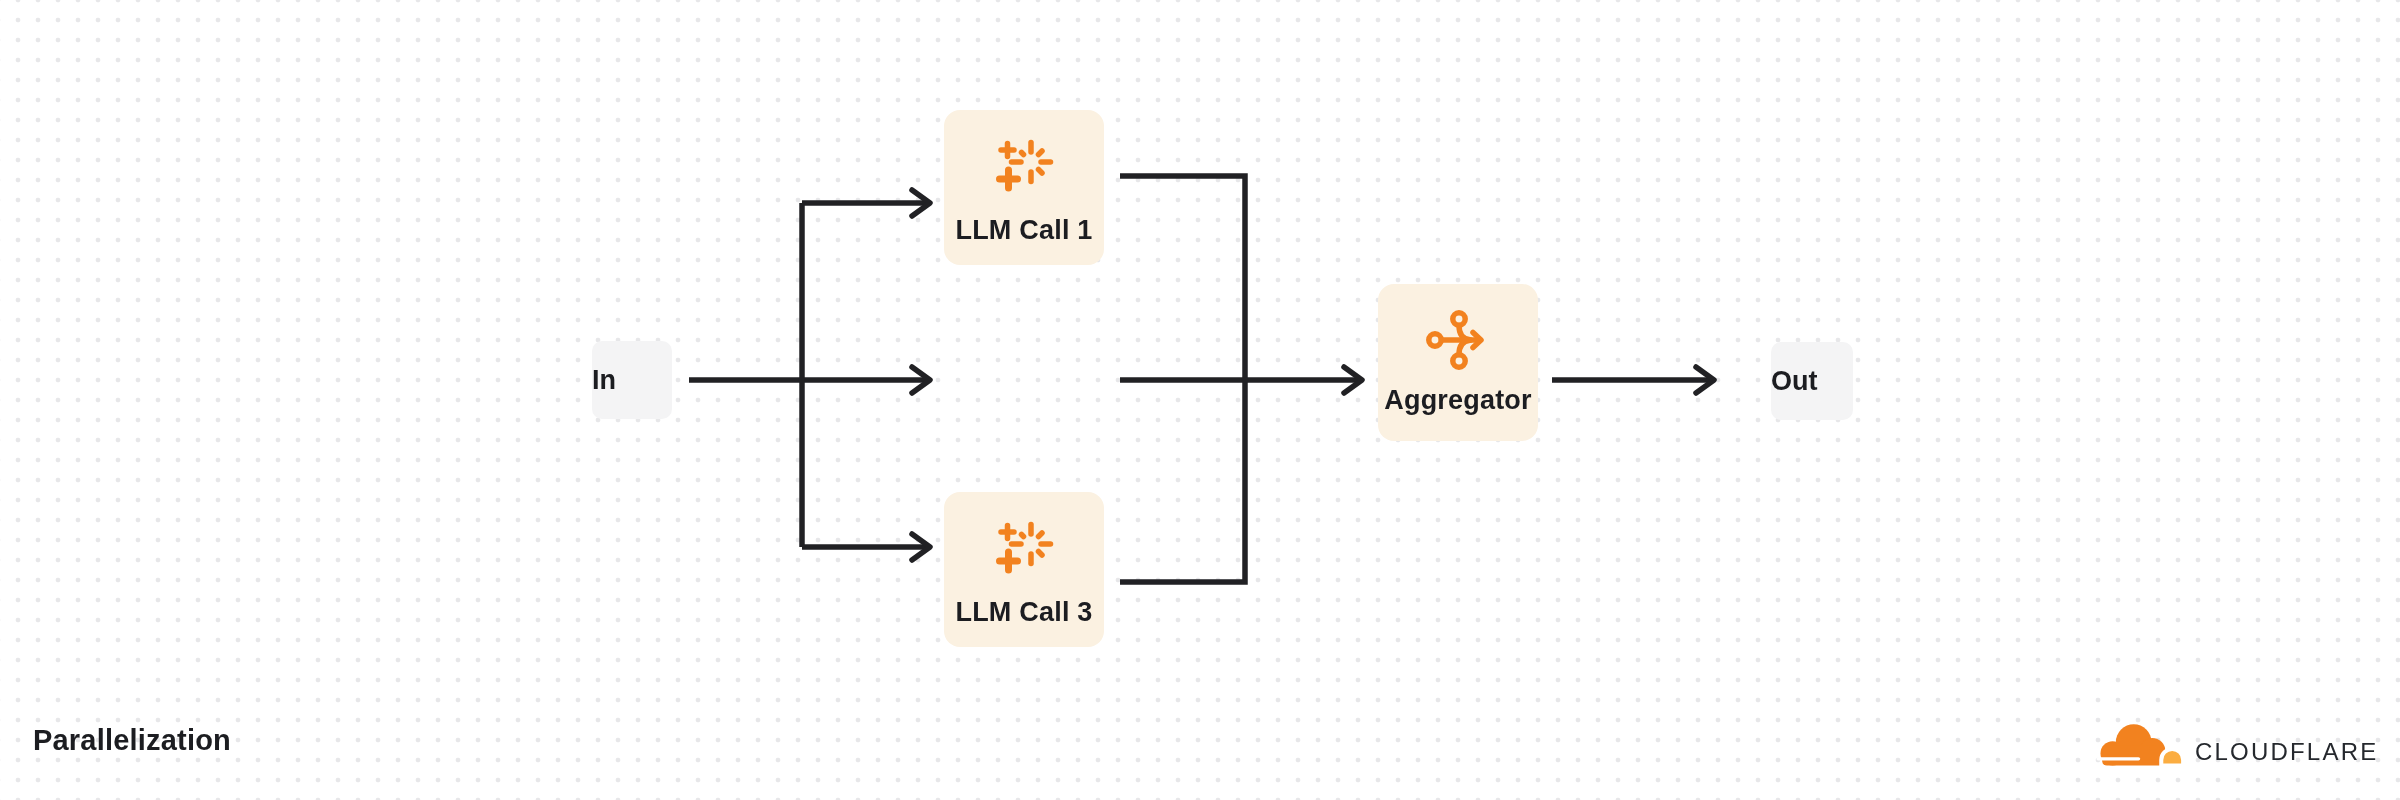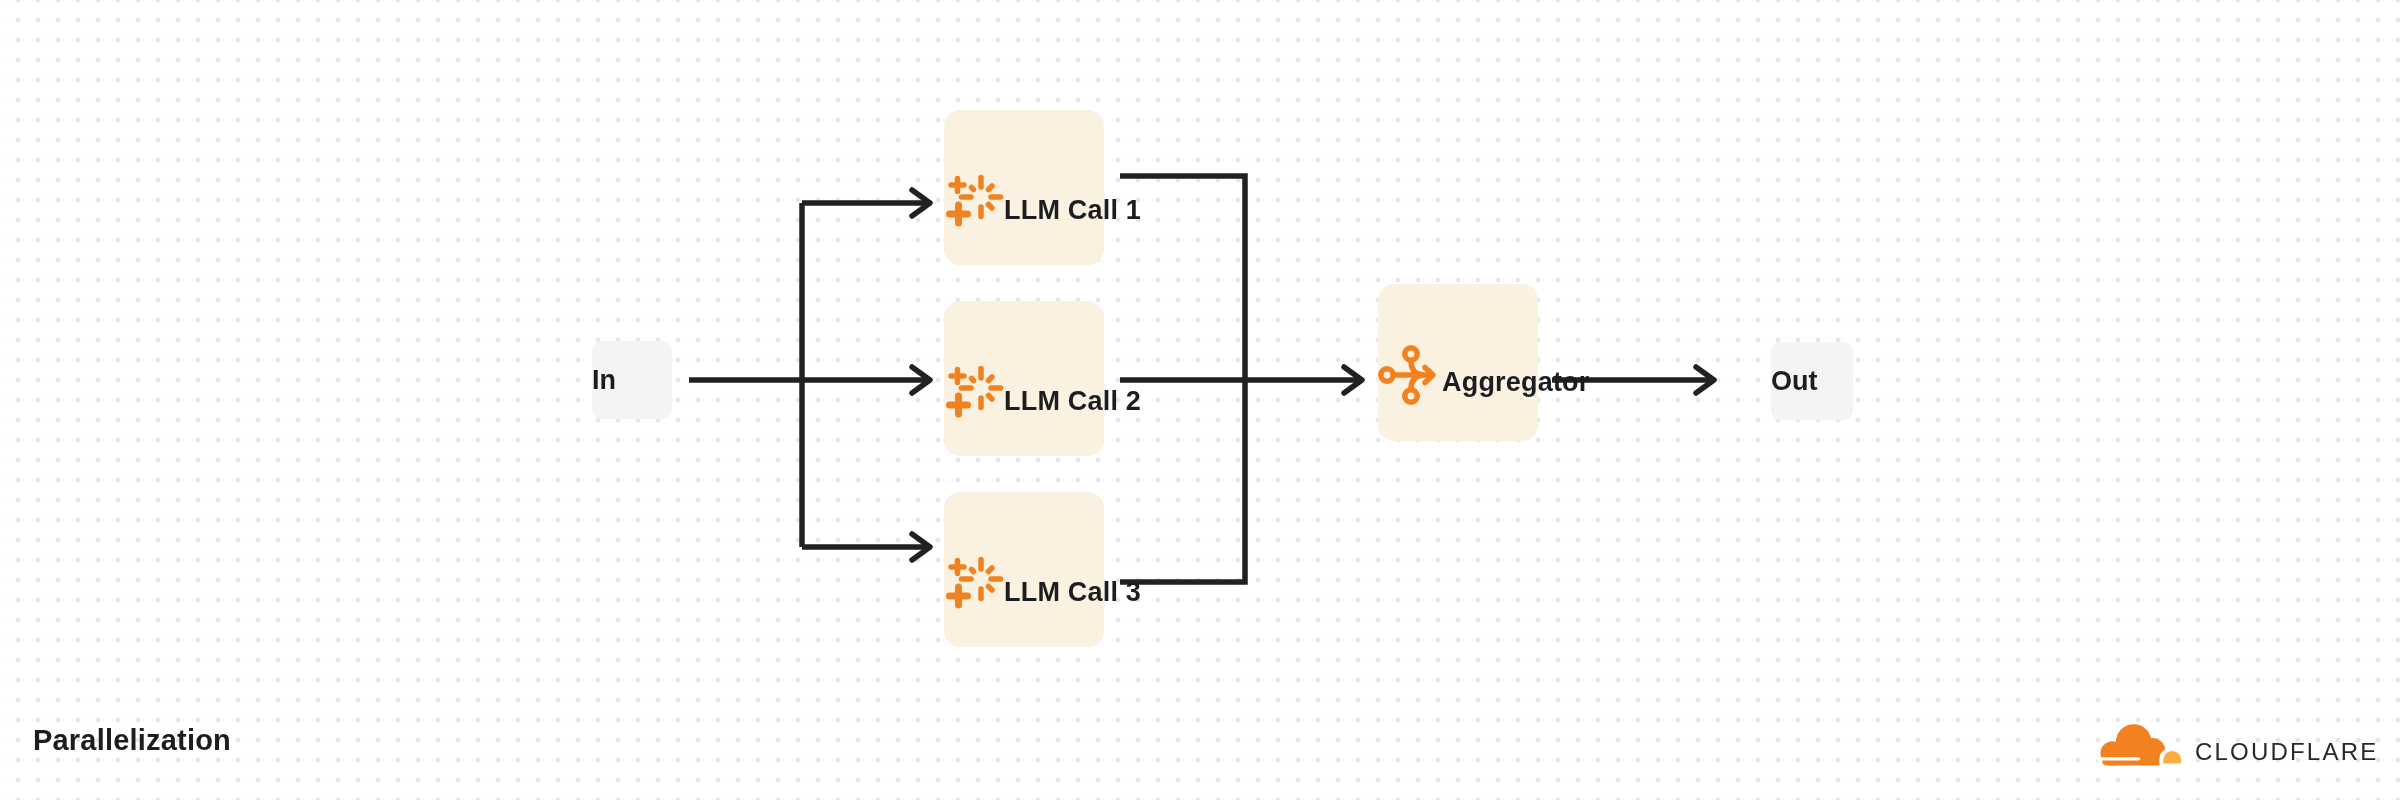--- a/index.html
+++ b/index.html
@@ -22,21 +22,21 @@
     background-image:radial-gradient(circle,var(--dot) 2px,transparent 2.7px);
     background-size:20px 20px;
     background-position:8px 10px;
   }
 
   .connectors{position:absolute;left:0;top:0;width:2400px;height:800px}
   .conn{fill:none;stroke:var(--connector);stroke-width:5.5}
   .conn-head{fill:none;stroke:var(--connector);stroke-width:5.5;stroke-linecap:round;stroke-linejoin:round}
 
   .node{
-    position:absolute;display:flex;flex-direction:row;align-items:center;
+    position:absolute;display:flex;flex-direction:column;align-items:center;
     background:var(--node-bg);border-radius:16px;padding-top:25px;
   }
   .node-label{
     font-size:27px;font-weight:700;color:var(--text);
     margin-top:20px;white-space:nowrap;letter-spacing:.2px;
   }
   .node-icon{color:var(--accent);line-height:0}
 
   .io-node{
     position:absolute;display:flex;align-items:center;justify-content:flex-start;
@@ -98,38 +98,20 @@
           <path d="M44.5 19.5 L48 16"></path>
             <path d="M44.5 34.5 L48 38"></path>
           <path d="M27.5 17.5 L29.5 19.5"></path>
         </g>
         <path d="M14.5 35 V53 M5.5 44 H23.5" stroke-width="7"></path>
       </svg>
     </span>
     <span class="node-label">LLM Call 1</span>
   </div>
 
-  <div class="node" style="left:944px;top:301px;width:160px;height:155px">
-    <span class="node-icon">
-      <svg width="60" height="60" viewBox="0 0 60 60" fill="none" stroke="currentColor" stroke-linecap="round">
-        <g stroke-width="5.5">
-          <path d="M13.5 8.5 V21.5 M7 15 H20"></path>
-          <path d="M37 7.5 V17"></path>
-            <path d="M37 37 V46.5"></path>
-          <path d="M17.5 27 H27"></path>
-            <path d="M47 27 H56.5"></path>
-          <path d="M44.5 19.5 L48 16"></path>
-            <path d="M44.5 34.5 L48 38"></path>
-          <path d="M27.5 17.5 L29.5 19.5"></path>
-        </g>
-        <path d="M14.5 35 V53 M5.5 44 H23.5" stroke-width="7"></path>
-      </svg>
-    </span>
-    <span class="node-label">LLM Call 2</span>
-  </div>
 
   <div class="node" style="left:944px;top:492px;width:160px;height:155px">
     <span class="node-icon">
       <svg width="60" height="60" viewBox="0 0 60 60" fill="none" stroke="currentColor" stroke-linecap="round">
         <g stroke-width="5.5">
           <path d="M13.5 8.5 V21.5 M7 15 H20"></path>
           <path d="M37 7.5 V17"></path>
             <path d="M37 37 V46.5"></path>
           <path d="M17.5 27 H27"></path>
             <path d="M47 27 H56.5"></path>

